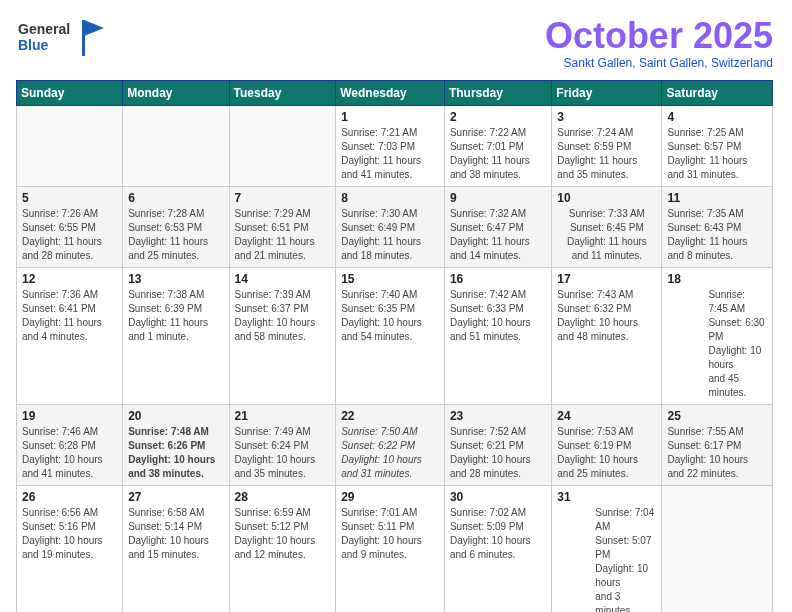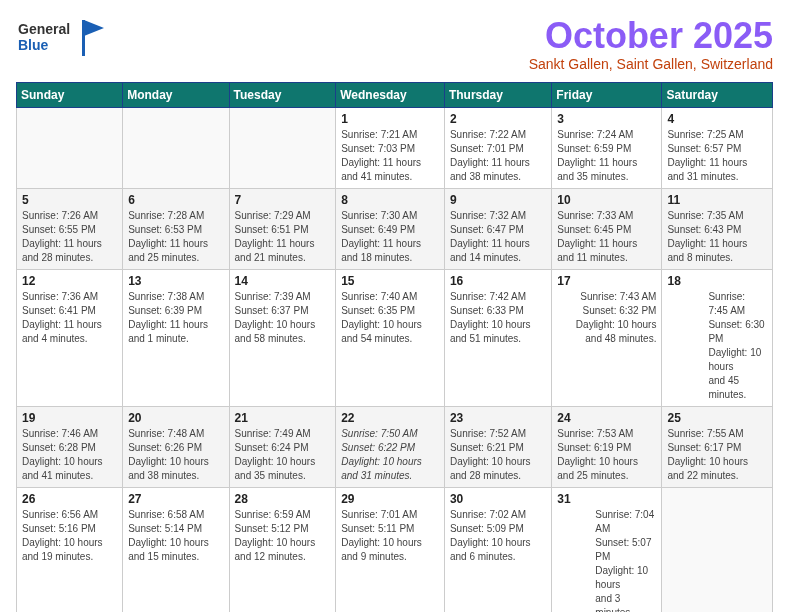--- a/index.html
+++ b/index.html
@@ -28,22 +28,22 @@
     .title-block {
       text-align: right;
     }
     .month-title {
       font-size: 36px;
       font-weight: bold;
       color: #8b5cf6;
       line-height: 1.1;
     }
     .location {
-      font-size: 14px;
-      color: #c2410c;
+      font-size: 12px;
+      color: #1d4ed8;
     }
     .calendar {
       width: 100%;
       border-collapse: collapse;
       border: 1px solid #ccc;
     }
     .calendar th {
       background: #0f766e;
       color: #fff;
       font-size: 12px;
@@ -180,21 +180,21 @@
           </td>
           <td>
             <span class="day-number">9</span>
             <div class="day-info" style="white-space: pre-line;">Sunrise: 7:32 AM
 Sunset: 6:47 PM
 Daylight: 11 hours
 and 14 minutes.</div>
           </td>
           <td>
             <span class="day-number">10</span>
-            <div class="day-info" style="white-space: pre-line;">Sunrise: 7:33 AM
+            <div class="day-info" style="white-space: pre-line; text-align: center;">Sunrise: 7:33 AM
 Sunset: 6:45 PM
 Daylight: 11 hours
 and 11 minutes.</div>
           </td>
           <td>
             <span class="day-number">11</span>
             <div class="day-info" style="white-space: pre-line;">Sunrise: 7:35 AM
 Sunset: 6:43 PM
 Daylight: 11 hours
 and 8 minutes.</div>
@@ -231,21 +231,21 @@
           </td>
           <td>
             <span class="day-number">16</span>
             <div class="day-info" style="white-space: pre-line;">Sunrise: 7:42 AM
 Sunset: 6:33 PM
 Daylight: 10 hours
 and 51 minutes.</div>
           </td>
           <td>
             <span class="day-number">17</span>
-            <div class="day-info" style="white-space: pre-line; text-align: right;">Sunrise: 7:43 AM
+            <div class="day-info" style="white-space: pre-line;">Sunrise: 7:43 AM
 Sunset: 6:32 PM
 Daylight: 10 hours
 and 48 minutes.</div>
           </td>
           <td>
             <span class="day-number">18</span>
             <div class="day-info" style="white-space: pre-line; margin-left: 41px;">Sunrise: 7:45 AM
 Sunset: 6:30 PM
 Daylight: 10 hours
 and 45 minutes.</div>
@@ -254,21 +254,21 @@
         <tr>
           <td>
             <span class="day-number">19</span>
             <div class="day-info" style="white-space: pre-line;">Sunrise: 7:46 AM
 Sunset: 6:28 PM
 Daylight: 10 hours
 and 41 minutes.</div>
           </td>
           <td>
             <span class="day-number">20</span>
-            <div class="day-info" style="white-space: pre-line;">Sunrise: 7:48 AM
+            <div class="day-info" style="white-space: pre-line; font-weight: bold;">Sunrise: 7:48 AM
 Sunset: 6:26 PM
 Daylight: 10 hours
 and 38 minutes.</div>
           </td>
           <td>
             <span class="day-number">21</span>
             <div class="day-info" style="white-space: pre-line;">Sunrise: 7:49 AM
 Sunset: 6:24 PM
 Daylight: 10 hours
 and 35 minutes.</div>

